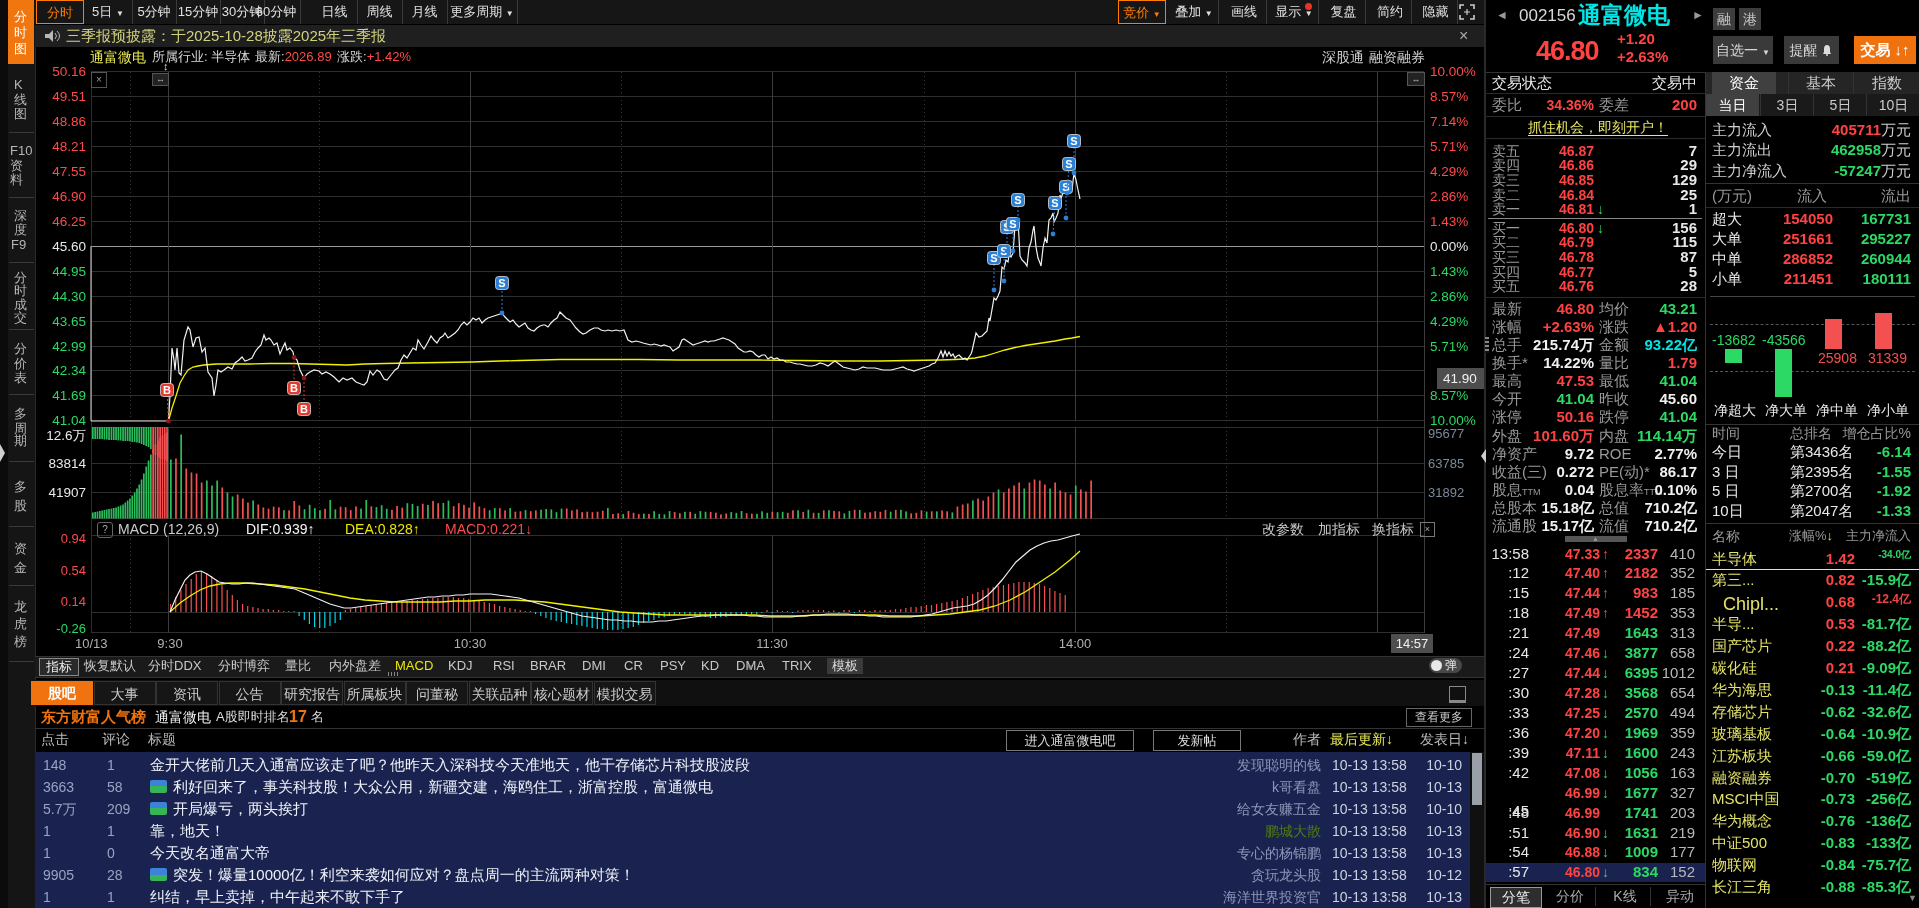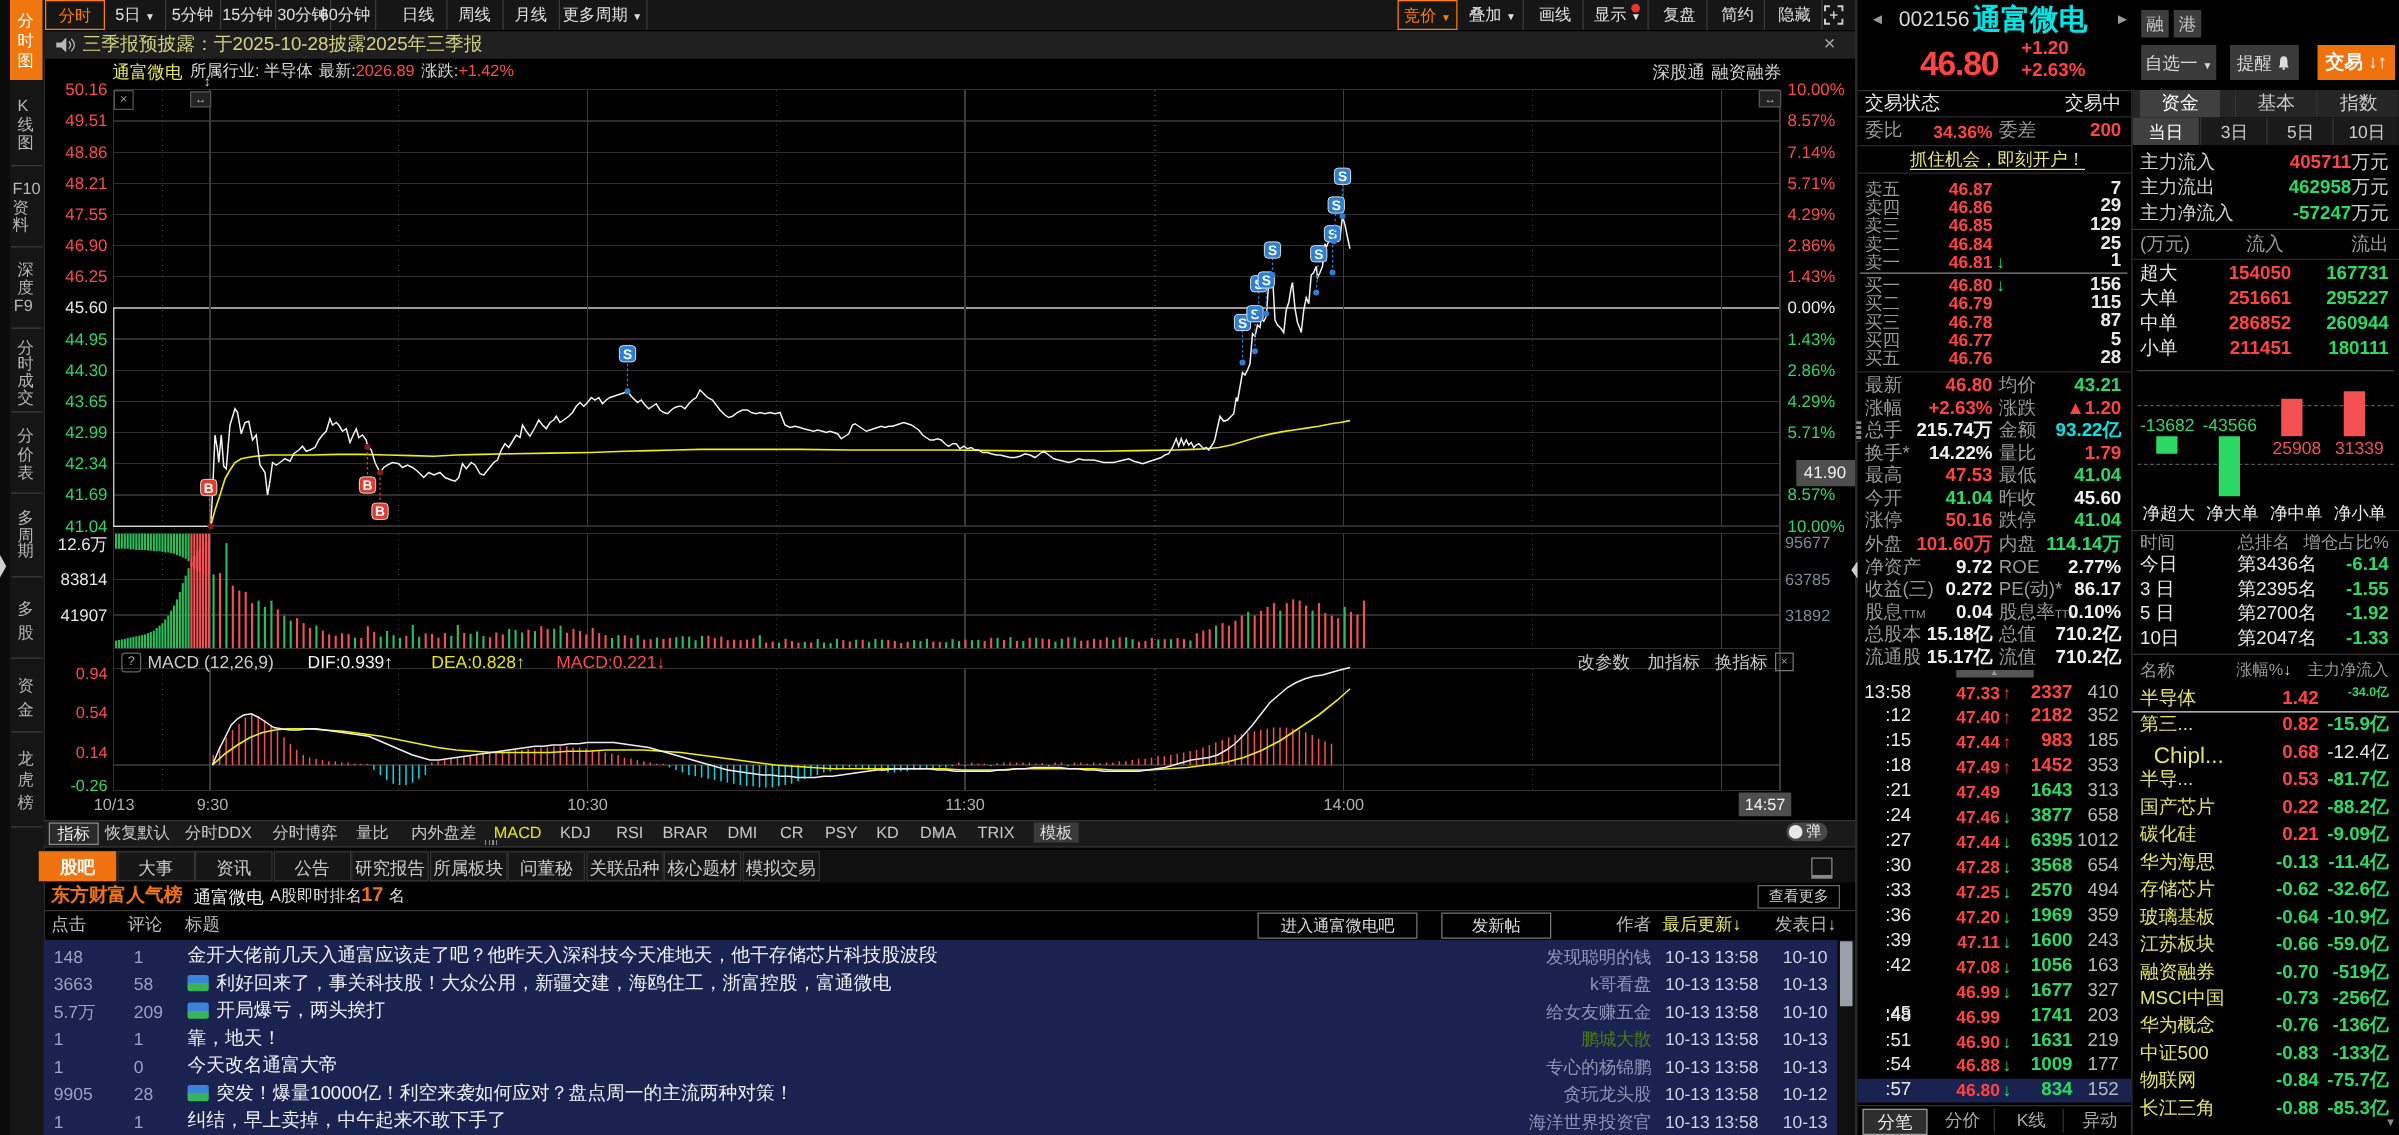--- a/index.html
+++ b/index.html
@@ -1060,21 +1060,21 @@
 <div class="t" style="left:1789px;top:527px;font-size:13px;color:#999;">涨幅%<span style="color:#e8e800">↓</span></div>
 <div class="t" style="right:8px;top:527px;font-size:13px;color:#999;">主力净流入</div>
 <div class="t" style="left:1712px;top:547.5px;font-size:15px;color:#e3e36a;">半导体</div>
 <div class="t" style="right:64px;top:547.5px;font-size:15px;color:#ff4343;font-weight:bold;">1.42</div>
 <div class="t" style="right:8px;top:547.5px;font-size:10px;color:#2bd964;font-weight:bold;">-34.0亿</div>
 <div class="t" style="left:1712px;top:569.4px;font-size:15px;color:#e3e36a;">第三...</div>
 <div class="t" style="right:64px;top:569.4px;font-size:15px;color:#ff4343;font-weight:bold;">0.82</div>
 <div class="t" style="right:8px;top:569.4px;font-size:15px;color:#2bd964;font-weight:bold;">-15.9亿</div>
 <div class="t" style="left:1723px;top:591.3px;font-size:18px;color:#e3e36a;">Chipl...</div>
 <div class="t" style="right:64px;top:591.3px;font-size:15px;color:#ff4343;font-weight:bold;">0.68</div>
-<div class="t" style="right:8px;top:591.3px;font-size:15px;color:#e5e5e5;font-weight:normal;">-12.4亿</div>
+<div class="t" style="right:8px;top:591.3px;font-size:12px;color:#ef4444;font-weight:bold;">-12.4亿</div>
 <div class="t" style="left:1712px;top:613.2px;font-size:15px;color:#e3e36a;">半导...</div>
 <div class="t" style="right:64px;top:613.2px;font-size:15px;color:#ff4343;font-weight:bold;">0.53</div>
 <div class="t" style="right:8px;top:613.2px;font-size:15px;color:#2bd964;font-weight:bold;">-81.7亿</div>
 <div class="t" style="left:1712px;top:635.1px;font-size:15px;color:#e3e36a;">国产芯片</div>
 <div class="t" style="right:64px;top:635.1px;font-size:15px;color:#ff4343;font-weight:bold;">0.22</div>
 <div class="t" style="right:8px;top:635.1px;font-size:15px;color:#2bd964;font-weight:bold;">-88.2亿</div>
 <div class="t" style="left:1712px;top:657.0px;font-size:15px;color:#e3e36a;">碳化硅</div>
 <div class="t" style="right:64px;top:657.0px;font-size:15px;color:#ff4343;font-weight:bold;">0.21</div>
 <div class="t" style="right:8px;top:657.0px;font-size:15px;color:#2bd964;font-weight:bold;">-9.09亿</div>
 <div class="t" style="left:1712px;top:678.9px;font-size:15px;color:#e3e36a;">华为海思</div>

